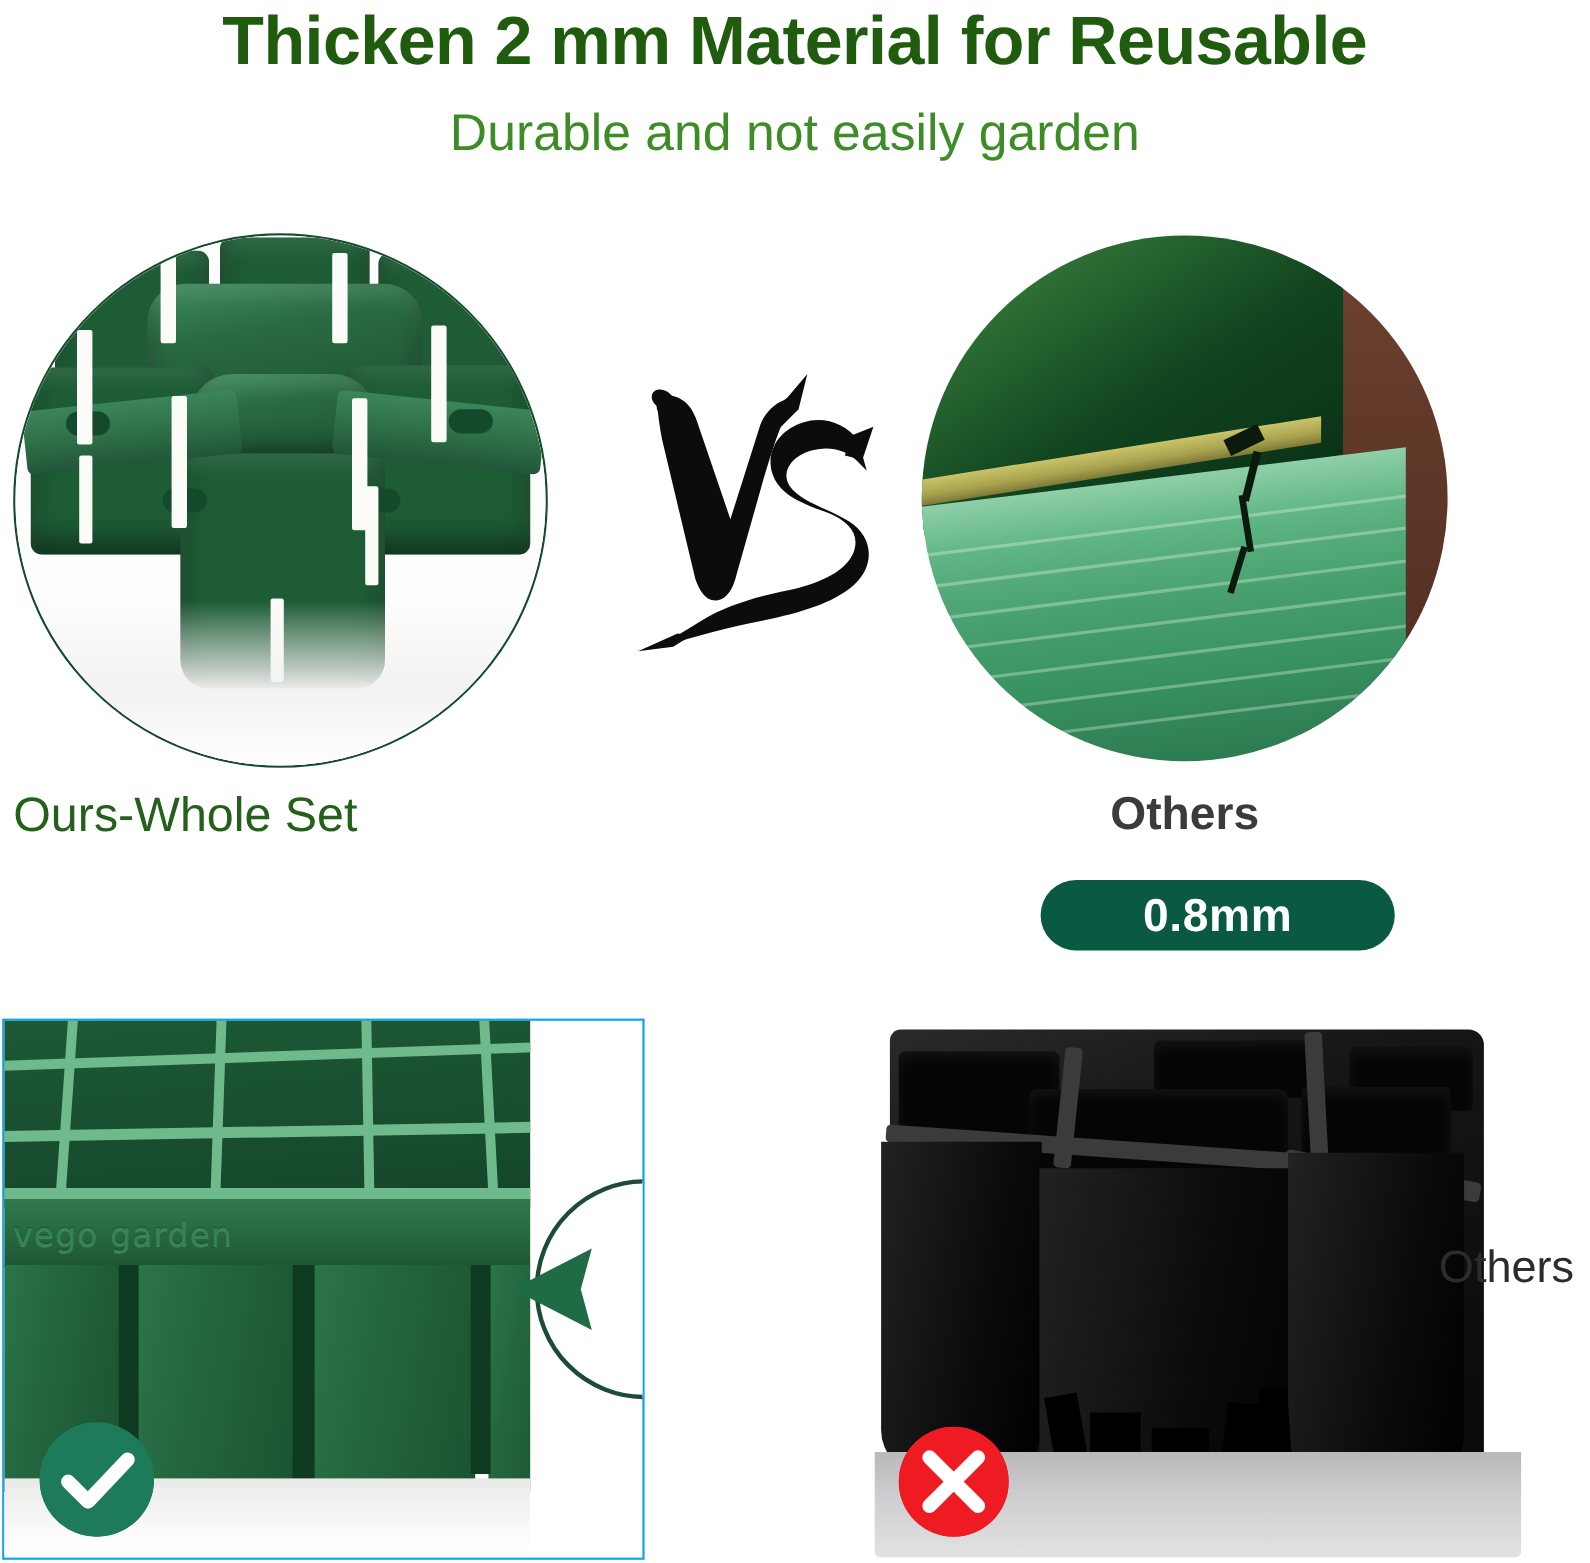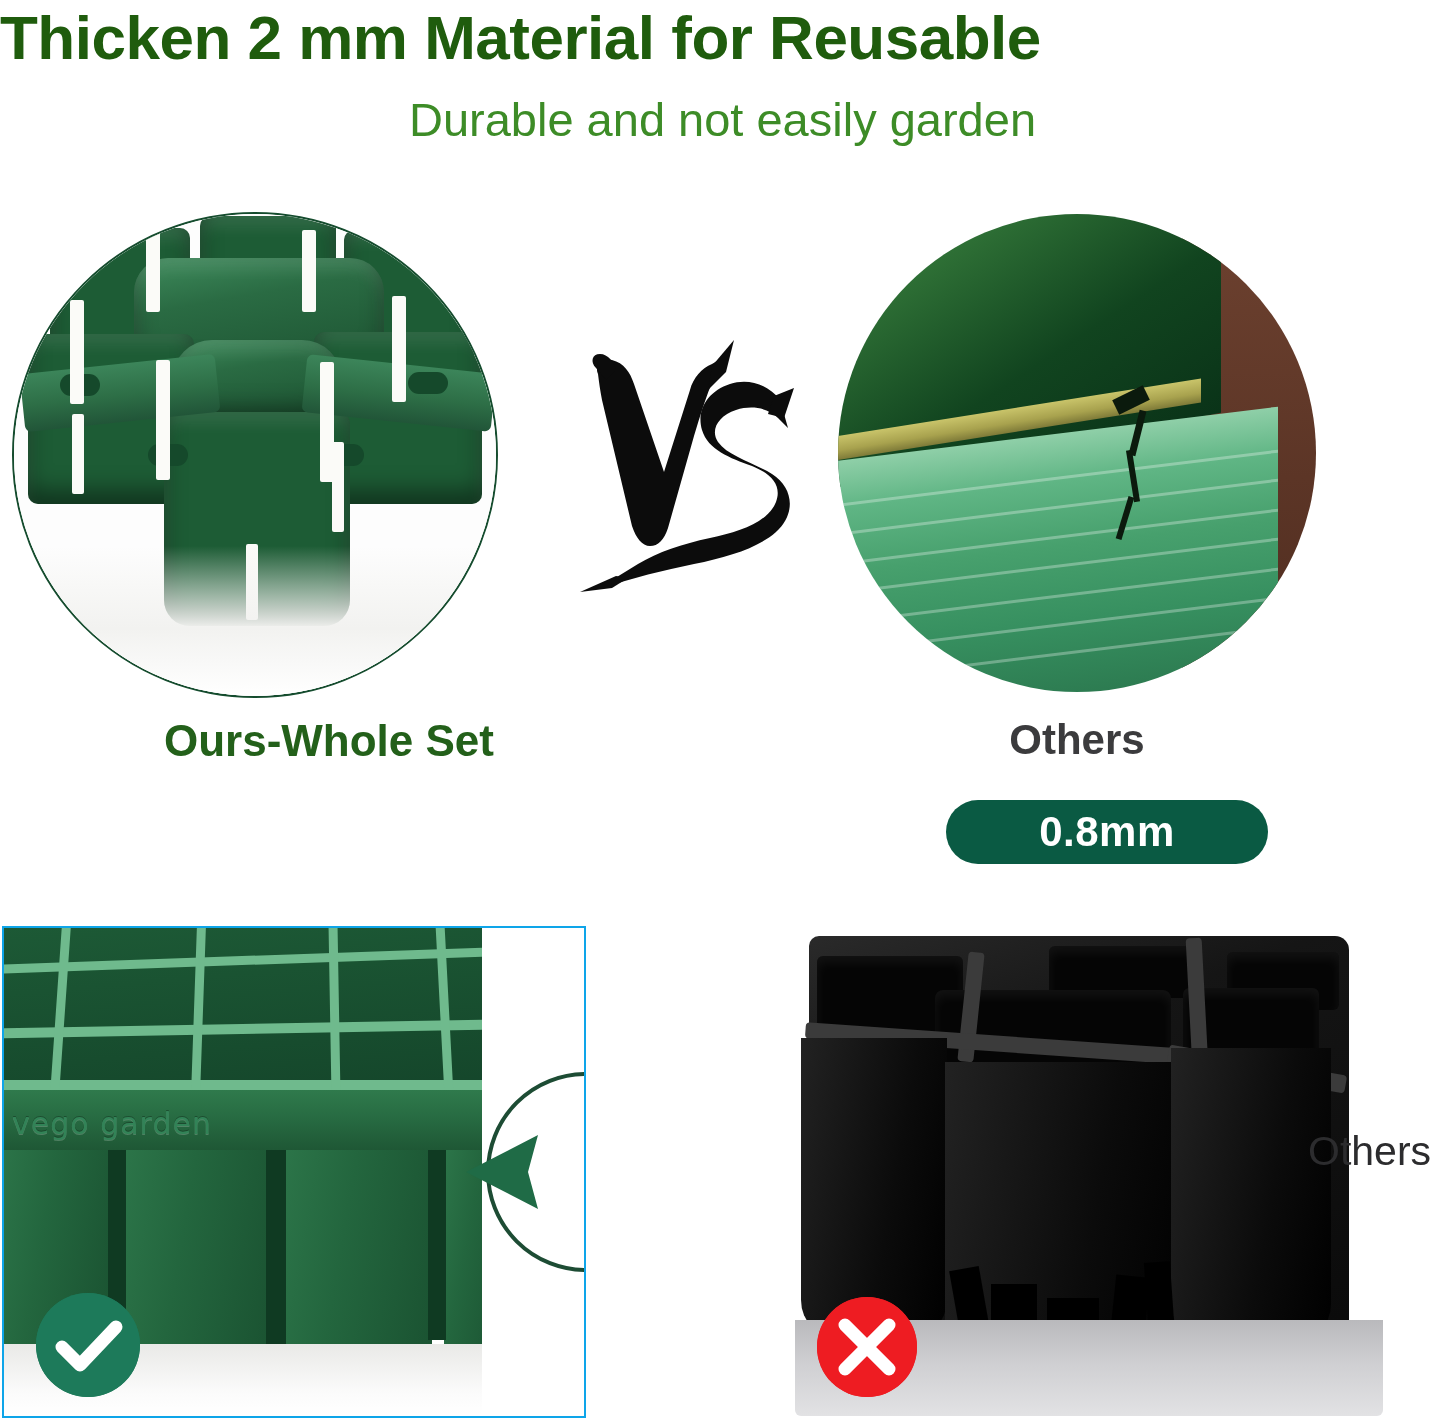--- a/index.html
+++ b/index.html
@@ -5,21 +5,21 @@
   html,body{margin:0;padding:0;background:#ffffff;}
   body{
     width:1445px;height:1421px;position:relative;overflow:hidden;
     font-family:"Liberation Sans","DejaVu Sans",sans-serif;
     -webkit-font-smoothing:antialiased;
   }
   .abs{position:absolute;}
 
   
   #headline{
-    left:0;top:2px;width:1445px;
+    left:0;top:2px;width:1445px;text-align:center;
     font-size:62px;font-weight:bold;letter-spacing:-0.5px;
     color:#1f5c0d;line-height:72px;white-space:nowrap;
   }
   #subhead{
     left:0;top:92px;width:1445px;text-align:center;
     font-size:47px;font-weight:normal;color:#3d8c27;line-height:56px;
     white-space:nowrap;
   }
 
   
@@ -80,22 +80,22 @@
     background:linear-gradient(180deg,#c9c46a 0%,#a8a24e 60%,#7e7a38 100%);
     transform:skewY(-9deg);transform-origin:top left;
   }
   .crack{position:absolute;background:#0b1a0d;}
 
   
   #vs-mark{left:572px;top:338px;width:230px;height:256px;}
 
   
   #label-ours{
-    left:12px;top:716px;width:482px;text-align:right;
-    font-size:44px;font-weight:bold;color:#23601a;white-space:nowrap;
+    left:12px;top:716px;width:482px;text-align:left;
+    font-size:44px;font-weight:normal;color:#23601a;white-space:nowrap;
   }
   #label-others{
     left:838px;top:716px;width:478px;text-align:center;
     font-size:42px;font-weight:bold;color:#3b3b3d;white-space:nowrap;
   }
 
   
   #badge-thickness{
     left:946px;top:800px;width:322px;height:64px;
     background:#0a5a43;border-radius:34px;

